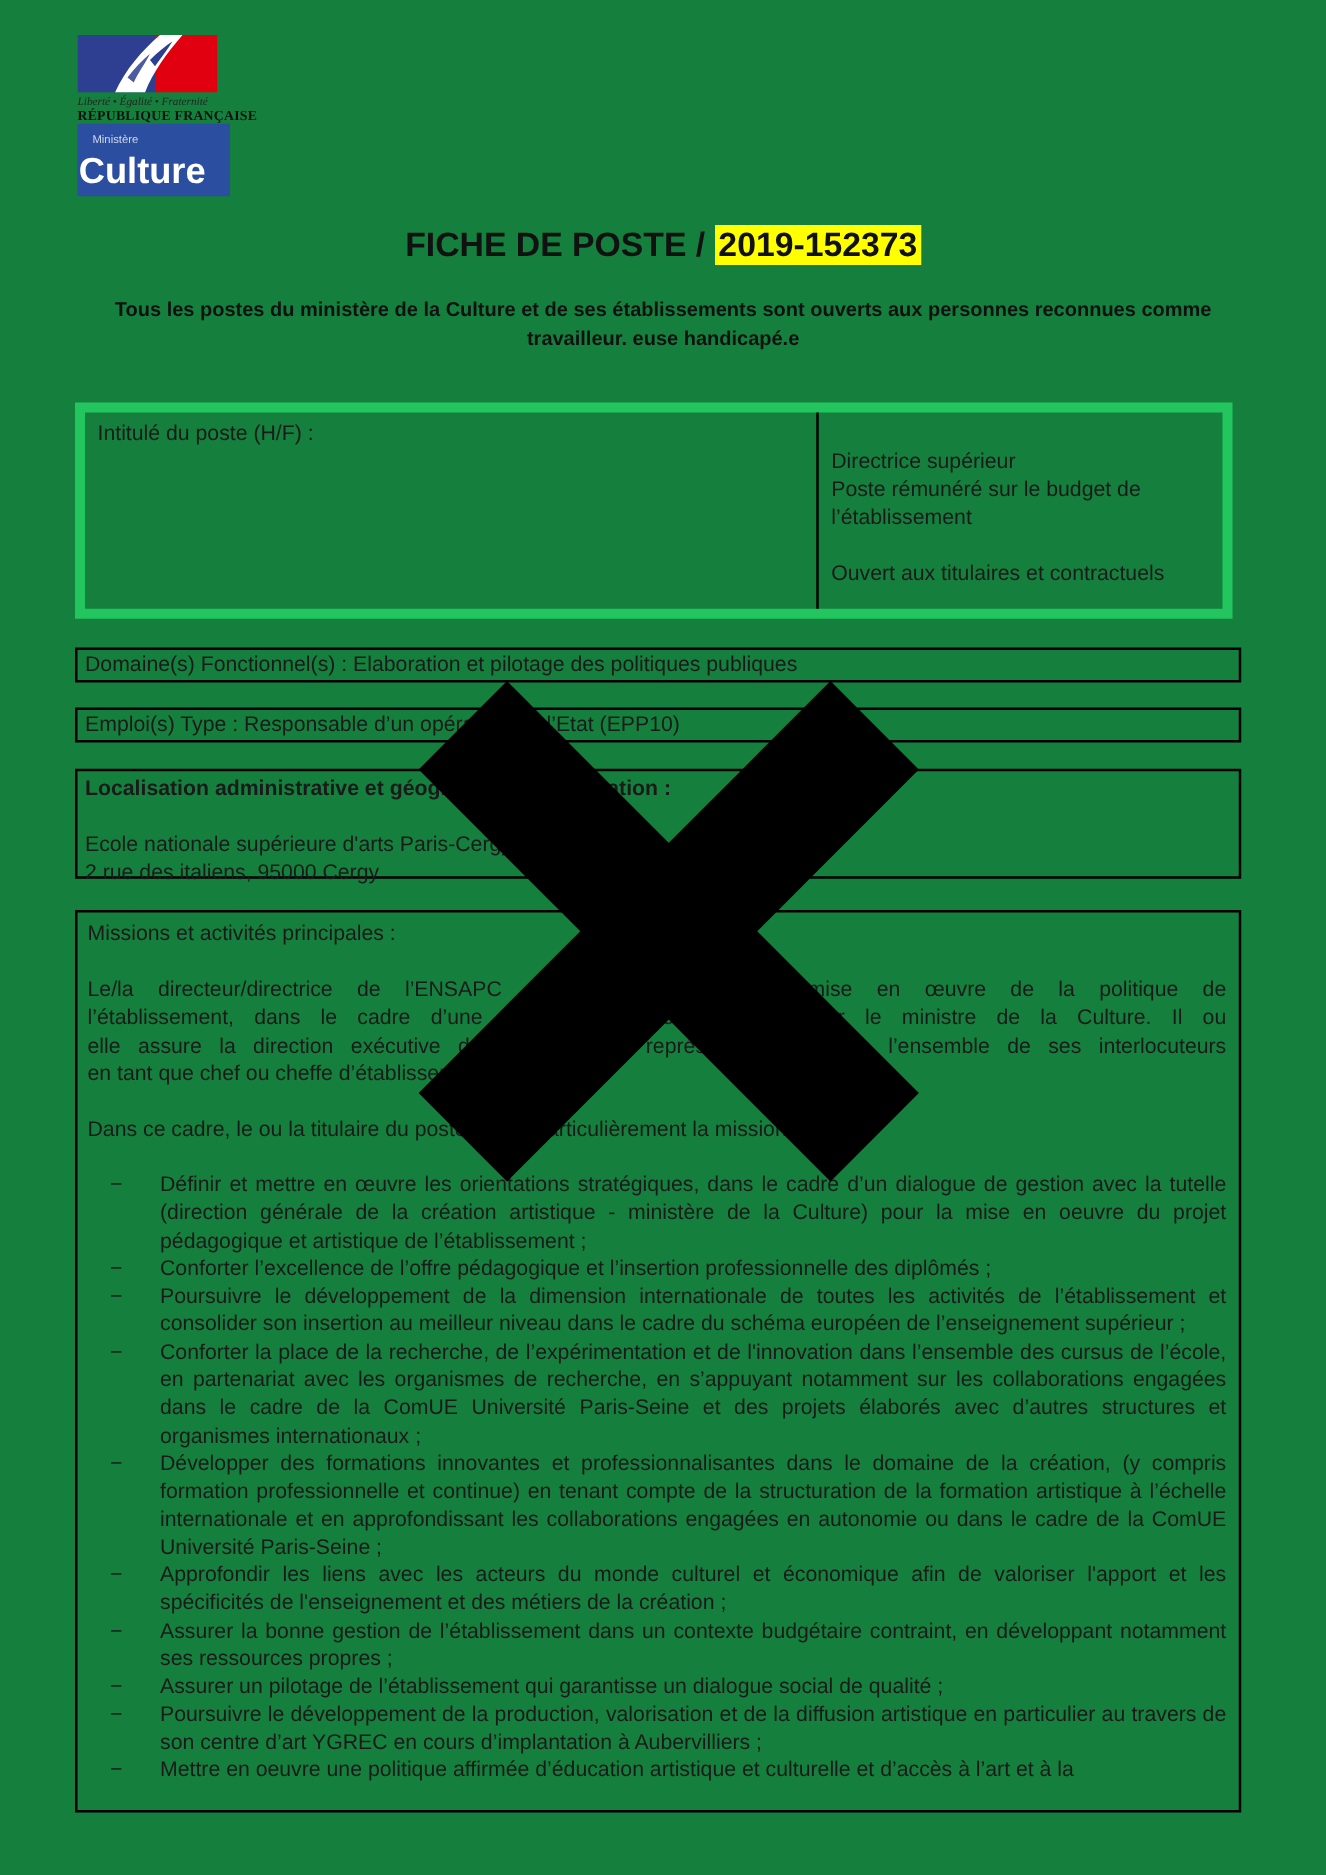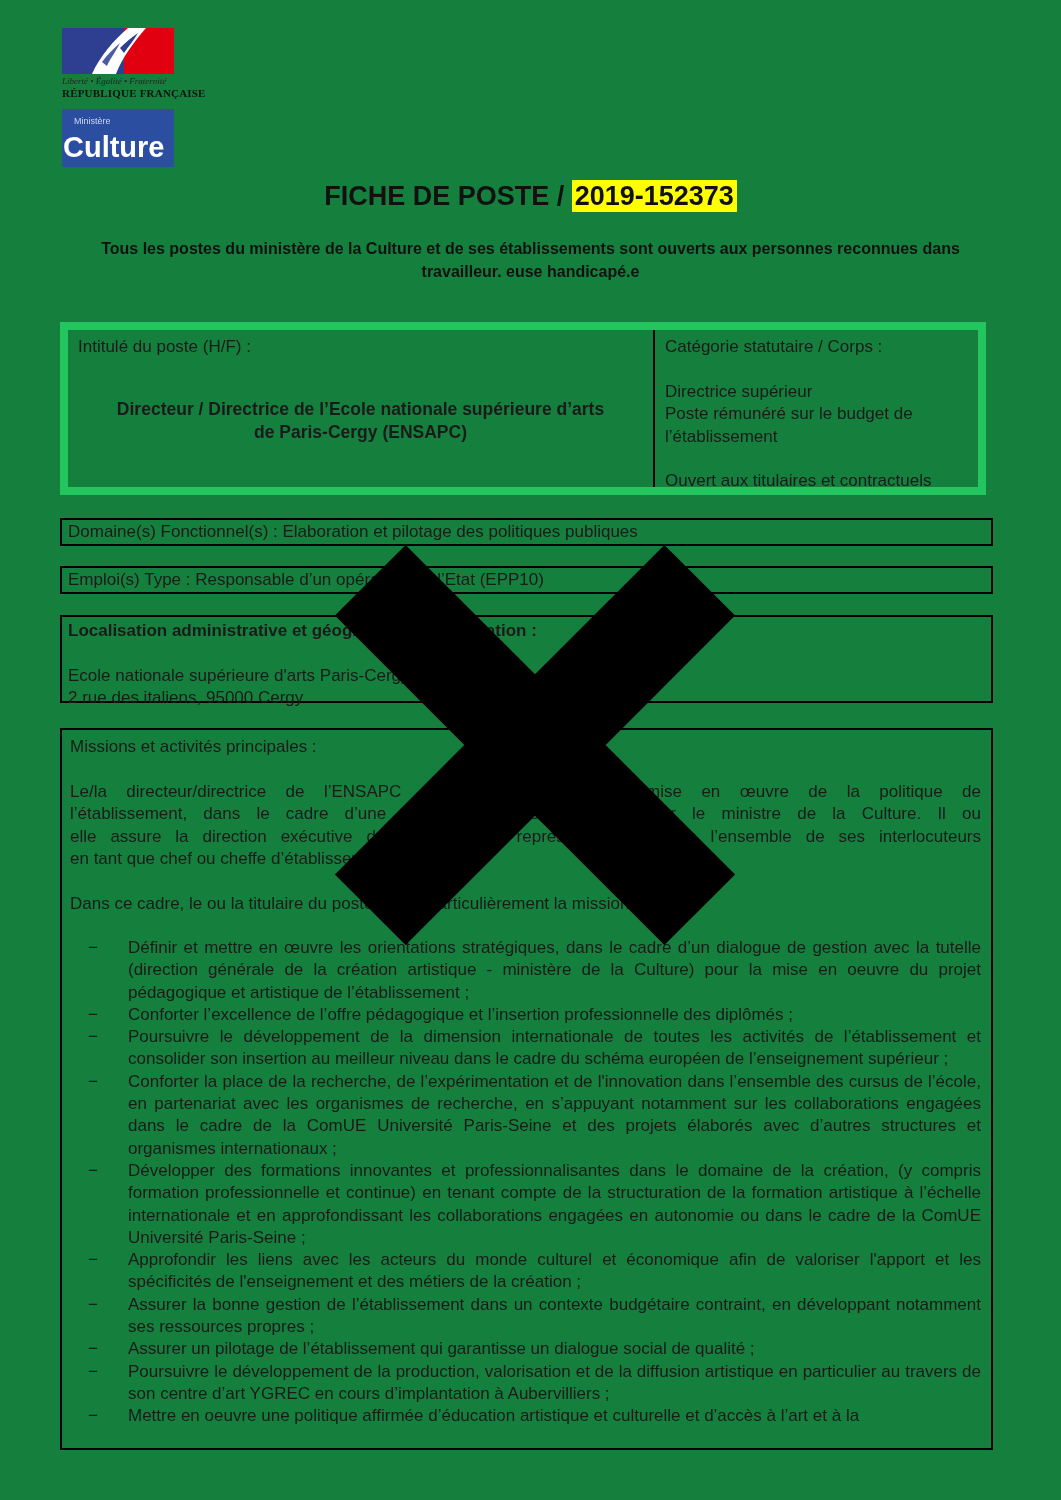--- a/index.html
+++ b/index.html
@@ -17,22 +17,22 @@
   .logo-flag { width:112px; height:46px; display:block; }
   .logo-motto {
     font-family:"Liberation Serif", serif; font-style:italic;
     font-size:9px; color:#222; margin-top:2px; white-space:nowrap;
   }
   .logo-republique {
     font-family:"Liberation Serif", serif; font-size:11px; font-weight:bold;
     color:#111; margin-top:1px; white-space:nowrap; letter-spacing:0.2px;
   }
   .logo-culture {
-    margin-top:10px; width:112px; height:58px; background:#2b4ea0;
-    position:relative; overflow:hidden;
+    width:112px; height:58px; background:#2b4ea0;
+    position:relative; overflow:hidden;padding-left:10px;
   }
   .logo-ministere { color:#cfd9ee; font-size:9px; position:absolute; left:12px; top:7px; }
   .logo-culture-name {
     color:#ffffff; font-size:29px; font-weight:bold; position:absolute;
     left:1px; top:22px; letter-spacing:0px; white-space:nowrap;
   }
   
   .doc-title {
     position:absolute; left:0; top:181px; width:100%;
     text-align:center; font-size:27px; font-weight:bold; color:#111;
@@ -97,32 +97,27 @@
     <div class="logo-motto">Liberté • Égalité • Fraternité</div>
     <div class="logo-republique">RÉPUBLIQUE FRANÇAISE</div>
     <div class="logo-culture">
       <div class="logo-ministere">Ministère</div>
       <div class="logo-culture-name">Culture</div>
     </div>
   </div>
 
   <div class="doc-title"><span>FICHE DE POSTE / </span><span class="ref">2019-152373</span></div>
 
-  <div class="doc-notice">Tous les postes du ministère de la Culture et de ses établissements sont ouverts aux personnes reconnues dans travailleur. euse handicapé.e</div>
+  <div class="doc-notice">Tous les postes du ministère de la Culture et de ses établissements sont ouverts aux personnes reconnues comme travailleur. euse handicapé.e</div>
 
   <div class="intitule-table">
     <div class="cell-left">
       <div class="field-label">Intitulé du poste (H/F) :</div>
-      <div class="job-title">
-        <div>Directeur / Directrice de l’Ecole nationale supérieure d’arts</div>
-        <div>de Paris-Cergy (ENSAPC)</div>
-      </div>
     </div>
     <div class="cell-right">
-      <div class="cat-line first">Catégorie statutaire / Corps :</div>
       <div class="cat-line">Directrice supérieur</div>
       <div class="cat-line first">Poste rémunéré sur le budget de l’établissement</div>
       <div class="cat-line">Ouvert aux titulaires et contractuels</div>
     </div>
   </div>
 
   <div class="box box-domaine">Domaine(s) Fonctionnel(s) : Elaboration et pilotage des politiques publiques</div>
 
   <div class="box box-emploi">Emploi(s) Type : Responsable d’un opérateur de l’Etat (EPP10)</div>
 

